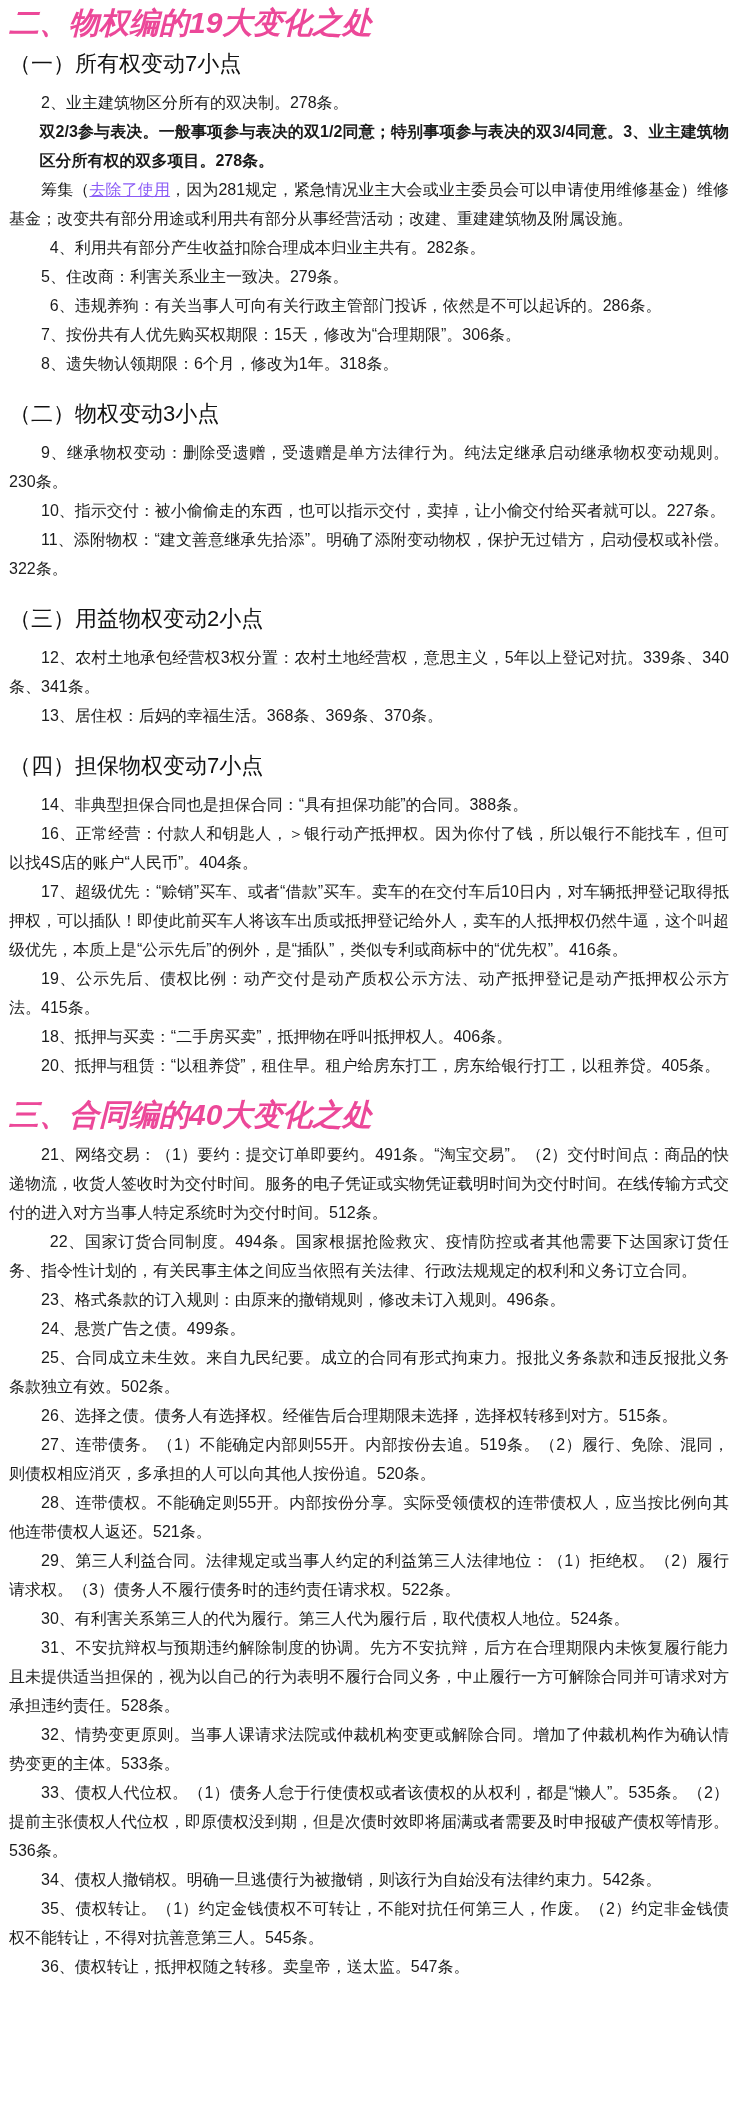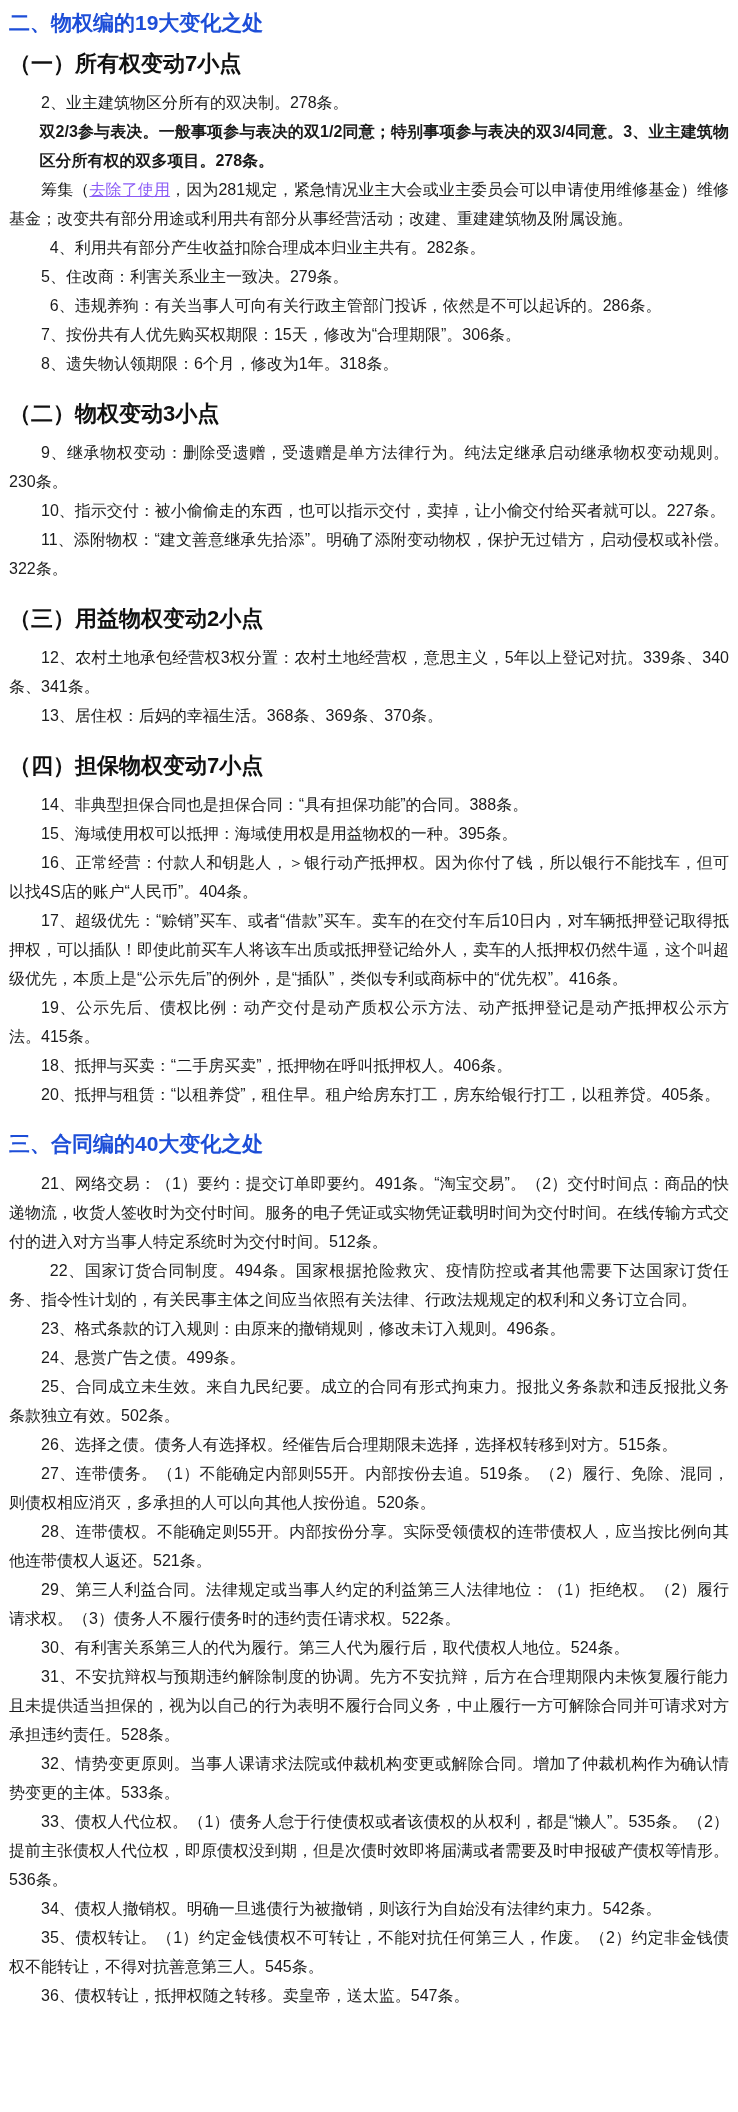--- a/index.html
+++ b/index.html
@@ -11,31 +11,32 @@
     width: 738px;
     box-sizing: border-box;
     padding: 6px 9px 10px 9px;
     font-family: "Liberation Sans", "DejaVu Sans", sans-serif;
     font-size: 16px;
     line-height: 29px;
     color: #1b1b1b;
     text-align: justify;
   }
   h2 {
-    font-size: 21px;
+    font-size: 30px;
     line-height: 34px;
     font-weight: bold;
-    color: #1d4ed8;
+    color: #ec4899;
     margin: 18px 0 8px 0;
+    font-style: italic;
   }
   h2:first-child { margin-top: 0; }
   h3 {
     font-size: 22px;
     line-height: 32px;
-    font-weight: bold;
+    font-weight: normal;
     color: #111111;
     margin: 20px 0 8px 0;
   }
   h2 + h3 { margin-top: 2px; }
   p {
     margin: 0;
     text-indent: 2em;
   }
   p.indent-block {
     margin-left: 1.9em;
@@ -66,21 +67,20 @@
     <p>8、遗失物认领期限：6个月，修改为1年。318条。</p>
     <h3>（二）物权变动3小点</h3>
     <p>9、继承物权变动：删除受遗赠，受遗赠是单方法律行为。纯法定继承启动继承物权变动规则。230条。</p>
     <p>10、指示交付：被小偷偷走的东西，也可以指示交付，卖掉，让小偷交付给买者就可以。227条。</p>
     <p>11、添附物权：“建文善意继承先拾添”。明确了添附变动物权，保护无过错方，启动侵权或补偿。322条。</p>
     <h3>（三）用益物权变动2小点</h3>
     <p>12、农村土地承包经营权3权分置：农村土地经营权，意思主义，5年以上登记对抗。339条、340条、341条。</p>
     <p>13、居住权：后妈的幸福生活。368条、369条、370条。</p>
     <h3>（四）担保物权变动7小点</h3>
     <p>14、非典型担保合同也是担保合同：“具有担保功能”的合同。388条。</p>
-    <p>15、海域使用权可以抵押：海域使用权是用益物权的一种。395条。</p>
     <p>16、正常经营：付款人和钥匙人，＞银行动产抵押权。因为你付了钱，所以银行不能找车，但可以找4S店的账户“人民币”。404条。</p>
     <p>17、超级优先：“赊销”买车、或者“借款”买车。卖车的在交付车后10日内，对车辆抵押登记取得抵押权，可以插队！即使此前买车人将该车出质或抵押登记给外人，卖车的人抵押权仍然牛逼，这个叫超级优先，本质上是“公示先后”的例外，是“插队”，类似专利或商标中的“优先权”。416条。</p>
     <p>19、公示先后、债权比例：动产交付是动产质权公示方法、动产抵押登记是动产抵押权公示方法。415条。</p>
     <p>18、抵押与买卖：“二手房买卖”，抵押物在呼叫抵押权人。406条。</p>
     <p>20、抵押与租赁：“以租养贷”，租住早。租户给房东打工，房东给银行打工，以租养贷。405条。</p>
     <h2>三、合同编的40大变化之处</h2>
     <p>21、网络交易：（1）要约：提交订单即要约。491条。“淘宝交易”。（2）交付时间点：商品的快递物流，收货人签收时为交付时间。服务的电子凭证或实物凭证载明时间为交付时间。在线传输方式交付的进入对方当事人特定系统时为交付时间。512条。</p>
     <p class="indent-wide">22、国家订货合同制度。494条。国家根据抢险救灾、疫情防控或者其他需要下达国家订货任务、指令性计划的，有关民事主体之间应当依照有关法律、行政法规规定的权利和义务订立合同。</p>
     <p>23、格式条款的订入规则：由原来的撤销规则，修改未订入规则。496条。</p>
     <p>24、悬赏广告之债。499条。</p>

